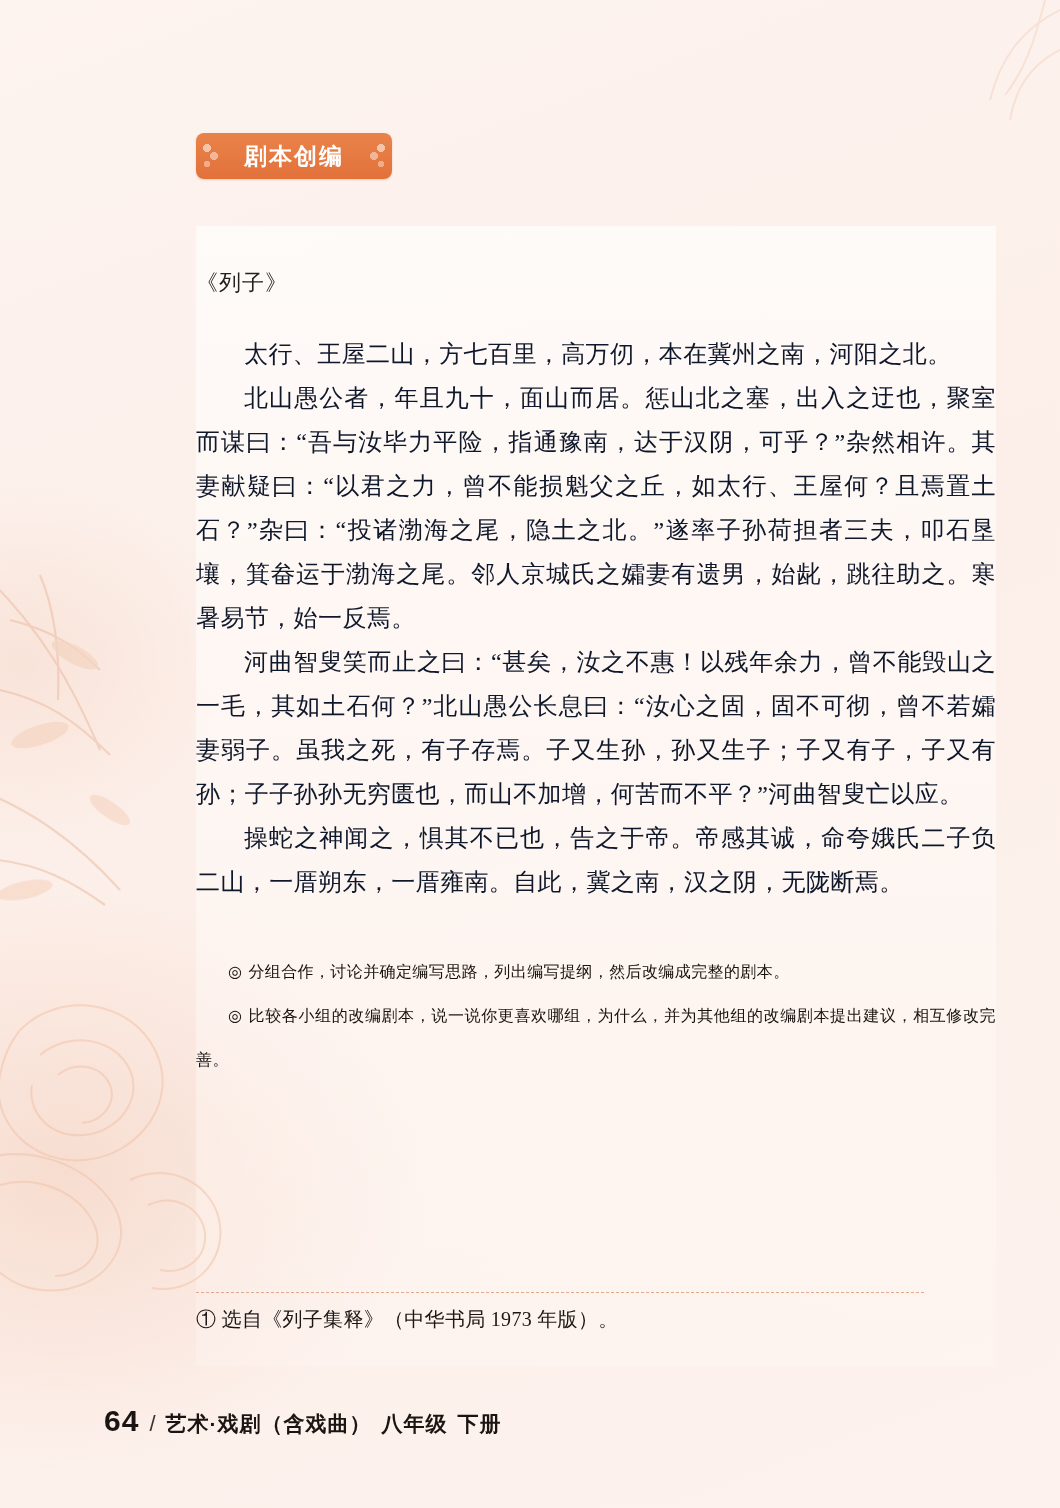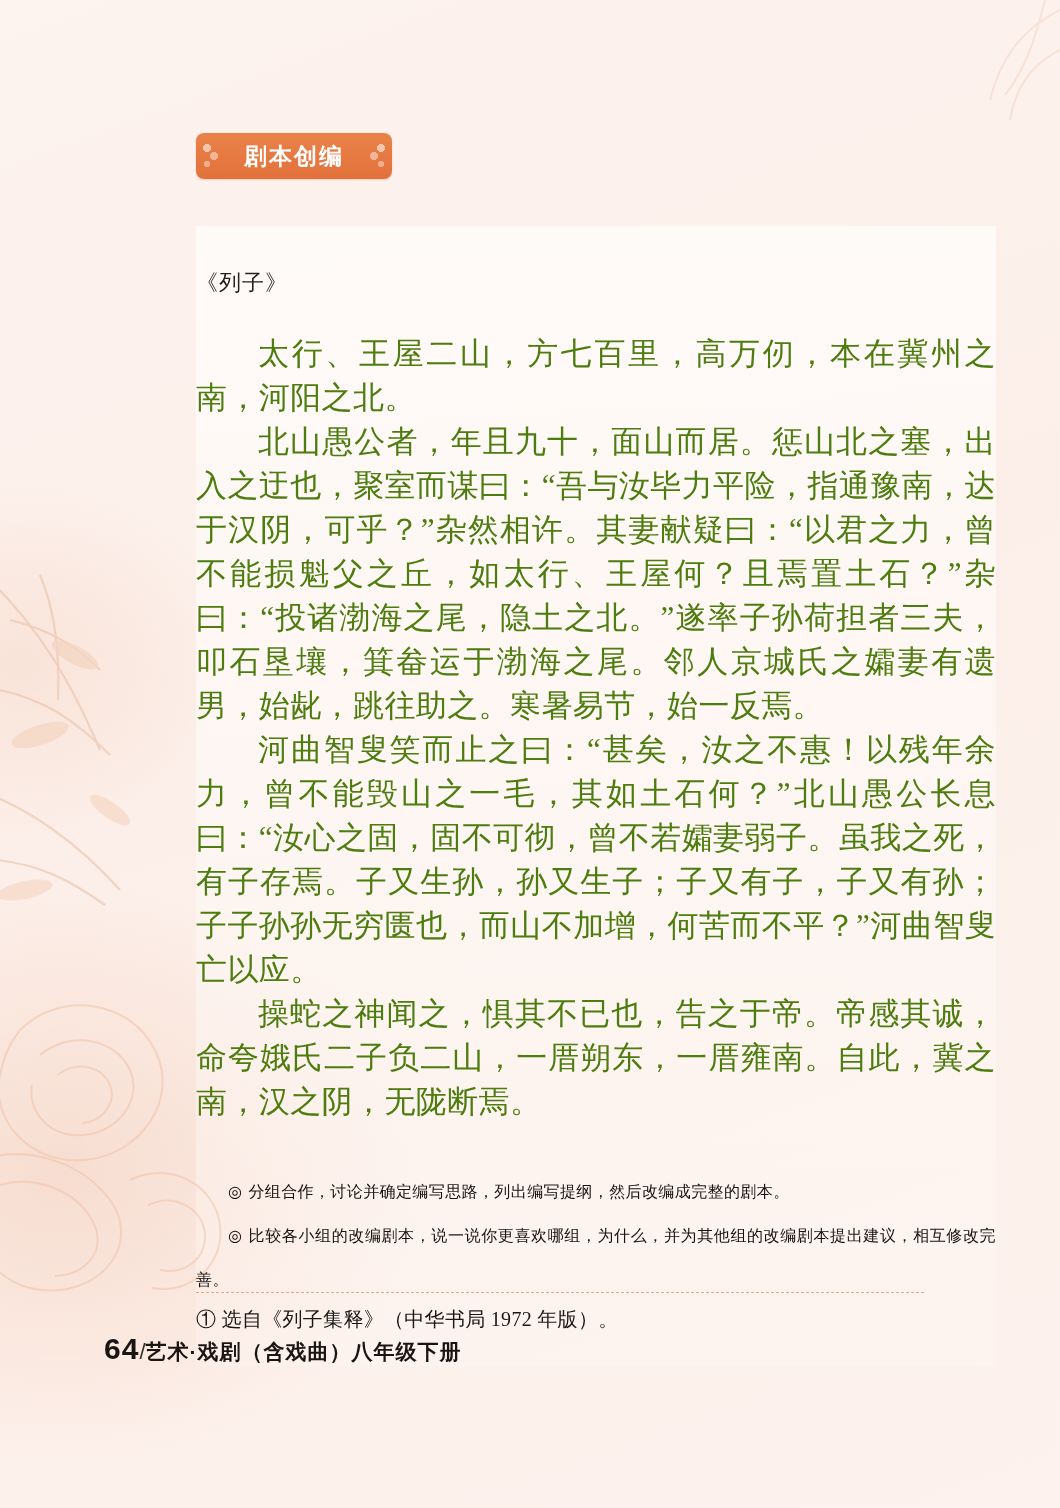--- a/index.html
+++ b/index.html
@@ -118,23 +118,23 @@
   }
   .doc-source {
     font-size: 22px;
     color: #23201d;
     margin-top: 28px;
     letter-spacing: 1px;
   }
 
   .body-text {
     margin-top: 34px;
-    font-size: 31px;
+    font-size: 24px;
     line-height: 44px;
-    color: #4d7c0f;
+    color: #0f172a;
     text-align: justify;
     letter-spacing: 0.4px;
   }
   .body-text p {
     margin: 0;
     text-indent: 2em;
   }
 
   .tasks {
     margin-top: 46px;
@@ -167,23 +167,24 @@
     width: 760px;
     font-size: 20px;
     color: #1b1714;
     letter-spacing: 0.3px;
   }
 
   
   .page-footer {
     position: absolute;
     left: 104px;
-    top: 1314px;
+    top: 1386px;
     display: flex;
     align-items: baseline;
+    gap: 10px;
     color: #1a1512;
     font-family: "Liberation Sans", sans-serif;
     text-align: center;
   }
   .page-number {
     font-size: 30px;
     font-weight: bold;
     letter-spacing: 1px;
   }
   .footer-sep {
@@ -258,21 +259,21 @@
       <span class="bullet">◎</span><span>分组合作，讨论并确定编写思路，列出编写提纲，然后改编成完整的剧本。</span>
     </p>
     <p>
       <span class="bullet">◎</span><span>比较各小组的改编剧本，说一说你更喜欢哪组，为什么，并为其他组的改编剧本提出建议，相互修改完善。</span>
     </p>
   </div>
 
 </div>
 
 <div class="footnote-rule"></div>
-<div class="footnote">① 选自《列子集释》（中华书局 1972 年版）。</div>
+<div class="footnote">① 选自《列子集释》（中华书局 1973 年版）。</div>
 
 <div class="page-footer">
   <span class="page-number">64</span>
   <span class="footer-sep">/</span>
   <span class="footer-text">艺术·戏剧（含戏曲）</span>
   <span class="footer-text">八年级</span>
   <span class="footer-text">下册</span>
 </div>
 
 </body></html>

